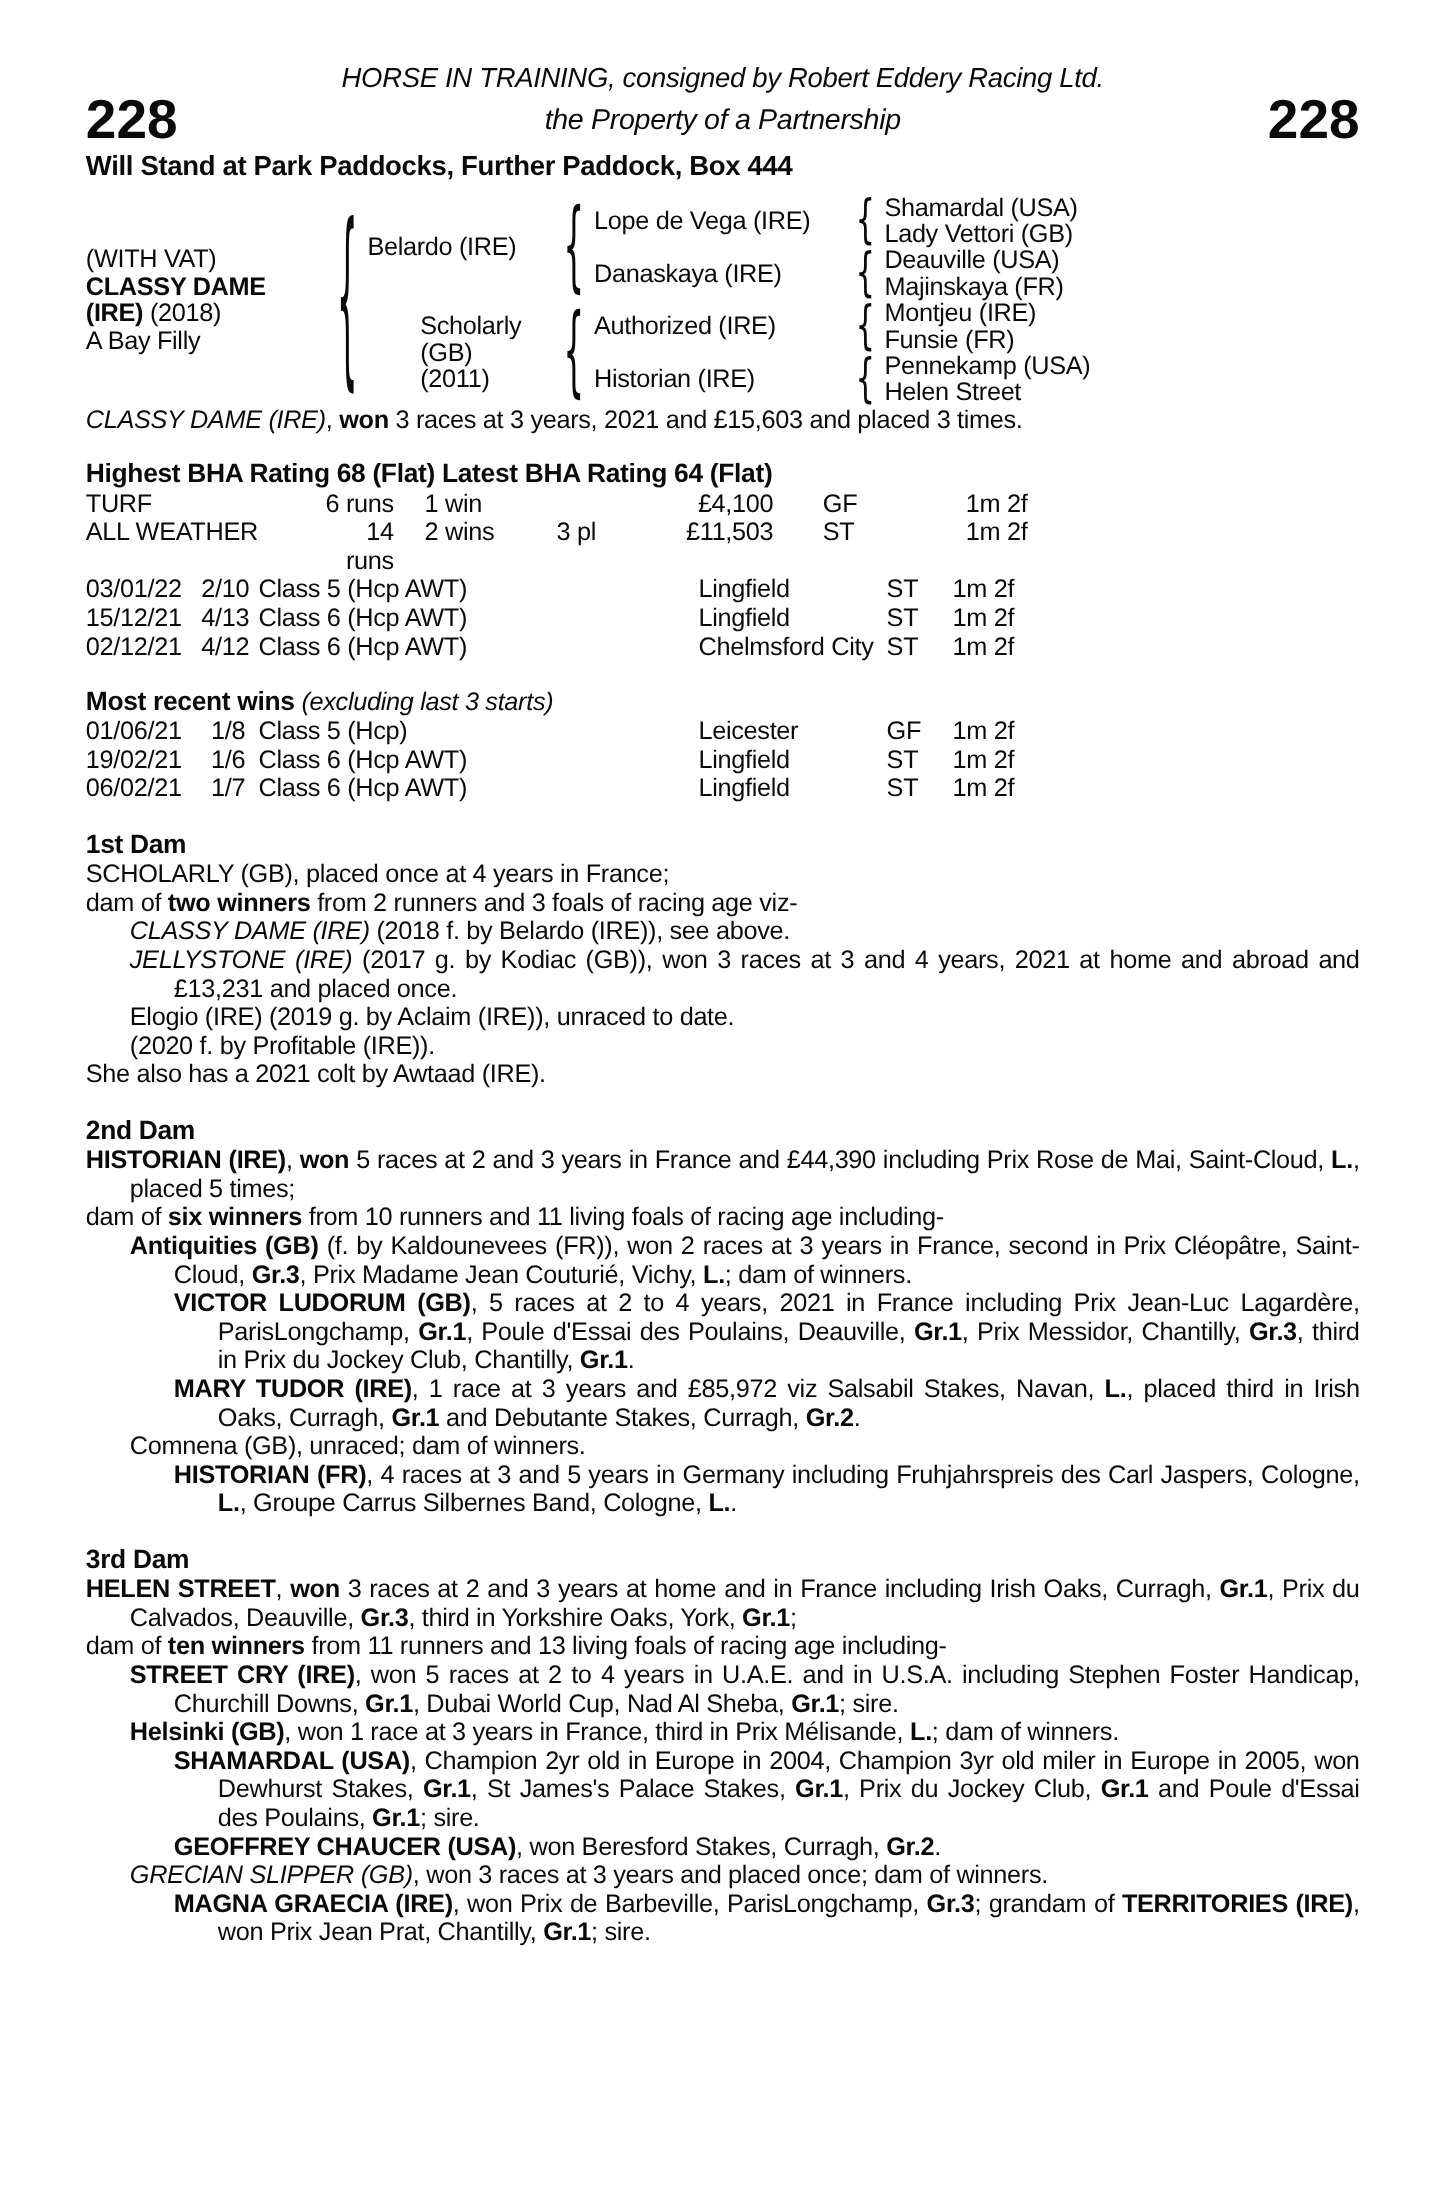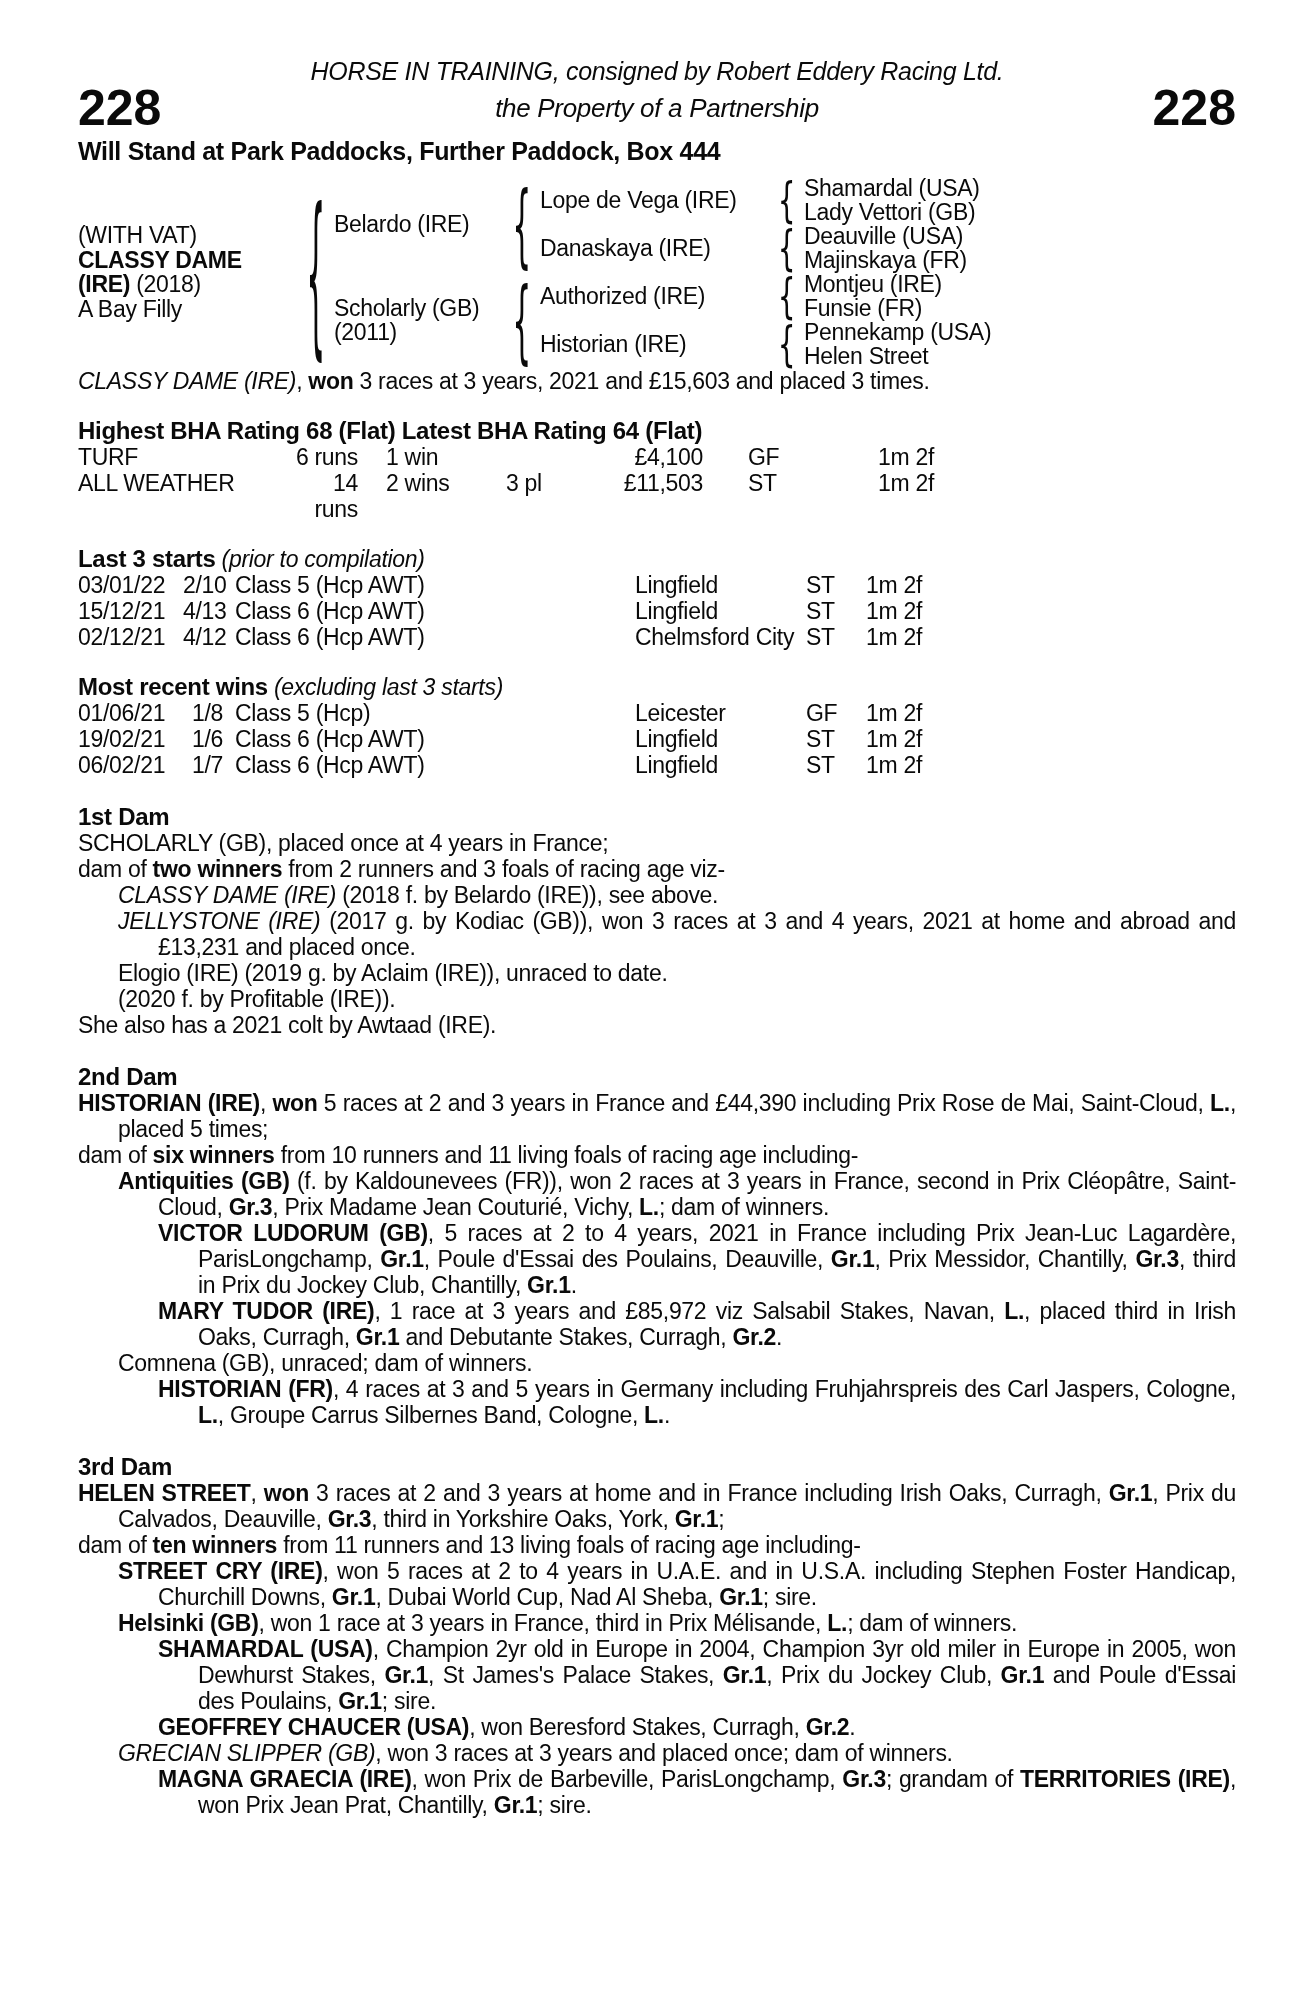--- a/index.html
+++ b/index.html
@@ -86,21 +86,21 @@
       <div class="nm"><span class="b">CLASSY DAME</span></div>
       <div><span class="b">(IRE)</span><span> (2018)</span></div>
       <div><span>A Bay Filly</span></div>
     </div>
 
     <div class="brace big" style="grid-column:2;grid-row:1/9;">
         <span>{</span>
       </div>
 
     <div class="ped-cell" style="grid-column:3;grid-row:1/5;">Belardo (IRE)</div>
-    <div class="ped-cell" style="grid-column:3;grid-row:5/9;">
+    <div class="ped-cell" style="grid-column:3;grid-row:5/9;margin-left:48px;">
       <div>Scholarly (GB)</div>
       <div>(2011)</div>
     </div>
 
     <div class="brace med" style="grid-column:4;grid-row:1/5;">
         <span>{</span>
       </div>
     <div class="brace med" style="grid-column:4;grid-row:5/9;">
         <span>{</span>
       </div>
@@ -147,23 +147,20 @@
 
     <div>ALL WEATHER</div>
     <div class="r">14 runs</div>
     <div class="pl28">2 wins</div>
     <div class="pl28">3 pl</div>
     <div class="r">£11,503</div>
     <div class="pl45">ST</div>
     <div class="pl45">1m 2f</div>
   </div>
 
-  <div class="sec-head">
-    <span class="t">Last 3 starts</span><span class="s"> (prior to compilation)</span>
-  </div>
   <div class="stable">
     <div>03/01/22</div>
     <div class="r">2/10</div>
     <div class="pl12">Class 5 (Hcp AWT)</div>
     <div>Lingfield</div>
     <div>ST</div>
     <div>1m 2f</div>
 
     <div>15/12/21</div>
     <div class="r">4/13</div>

